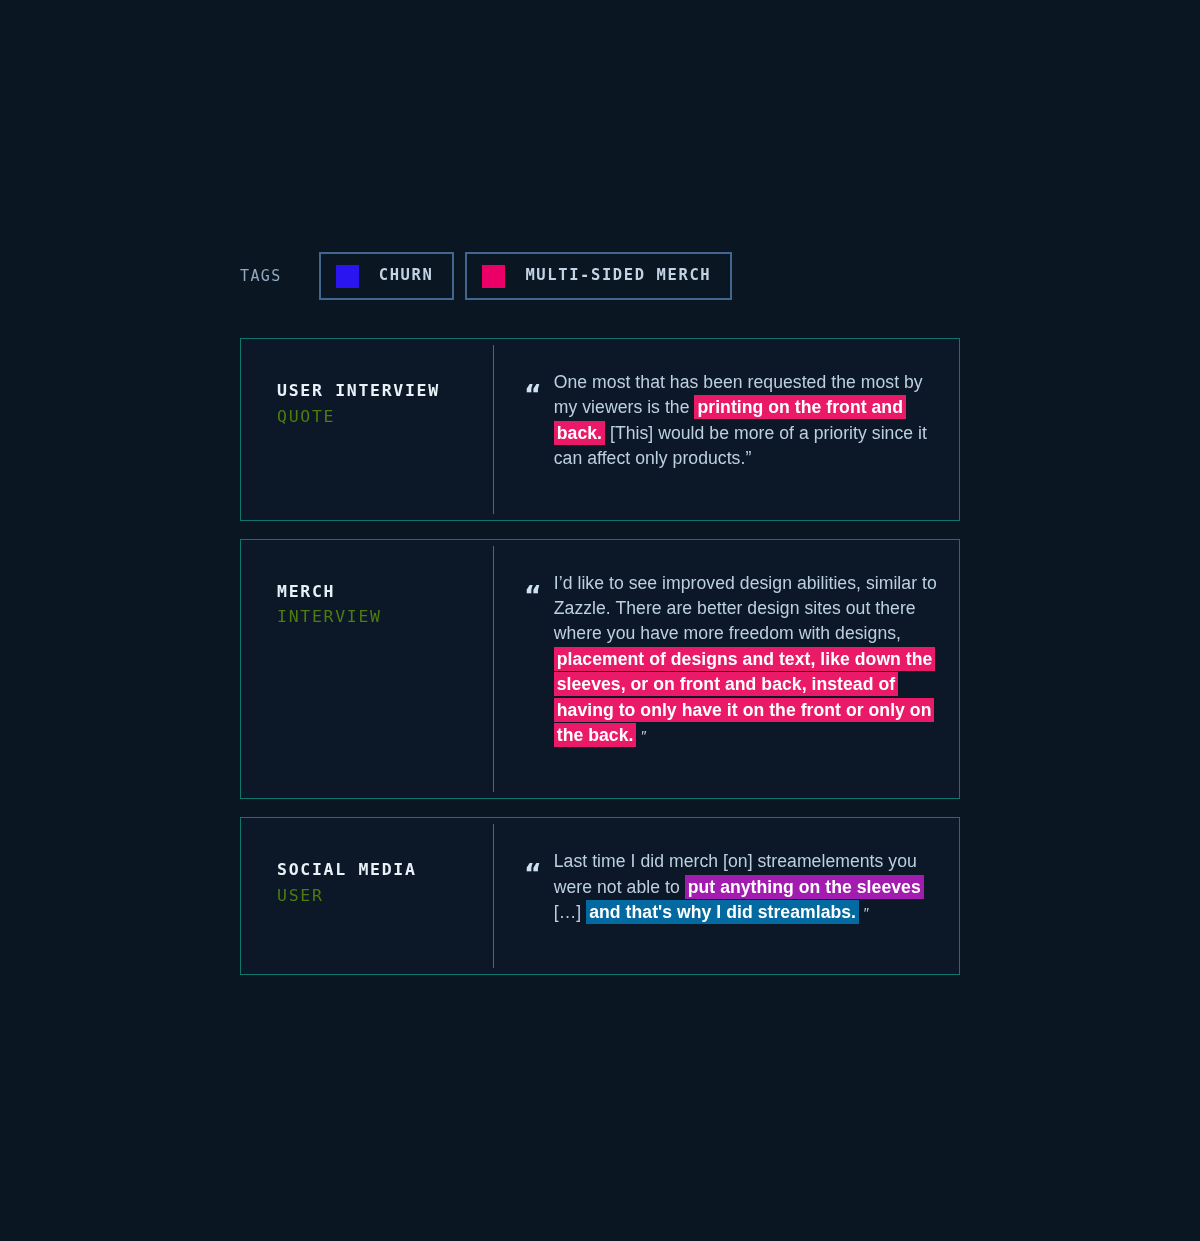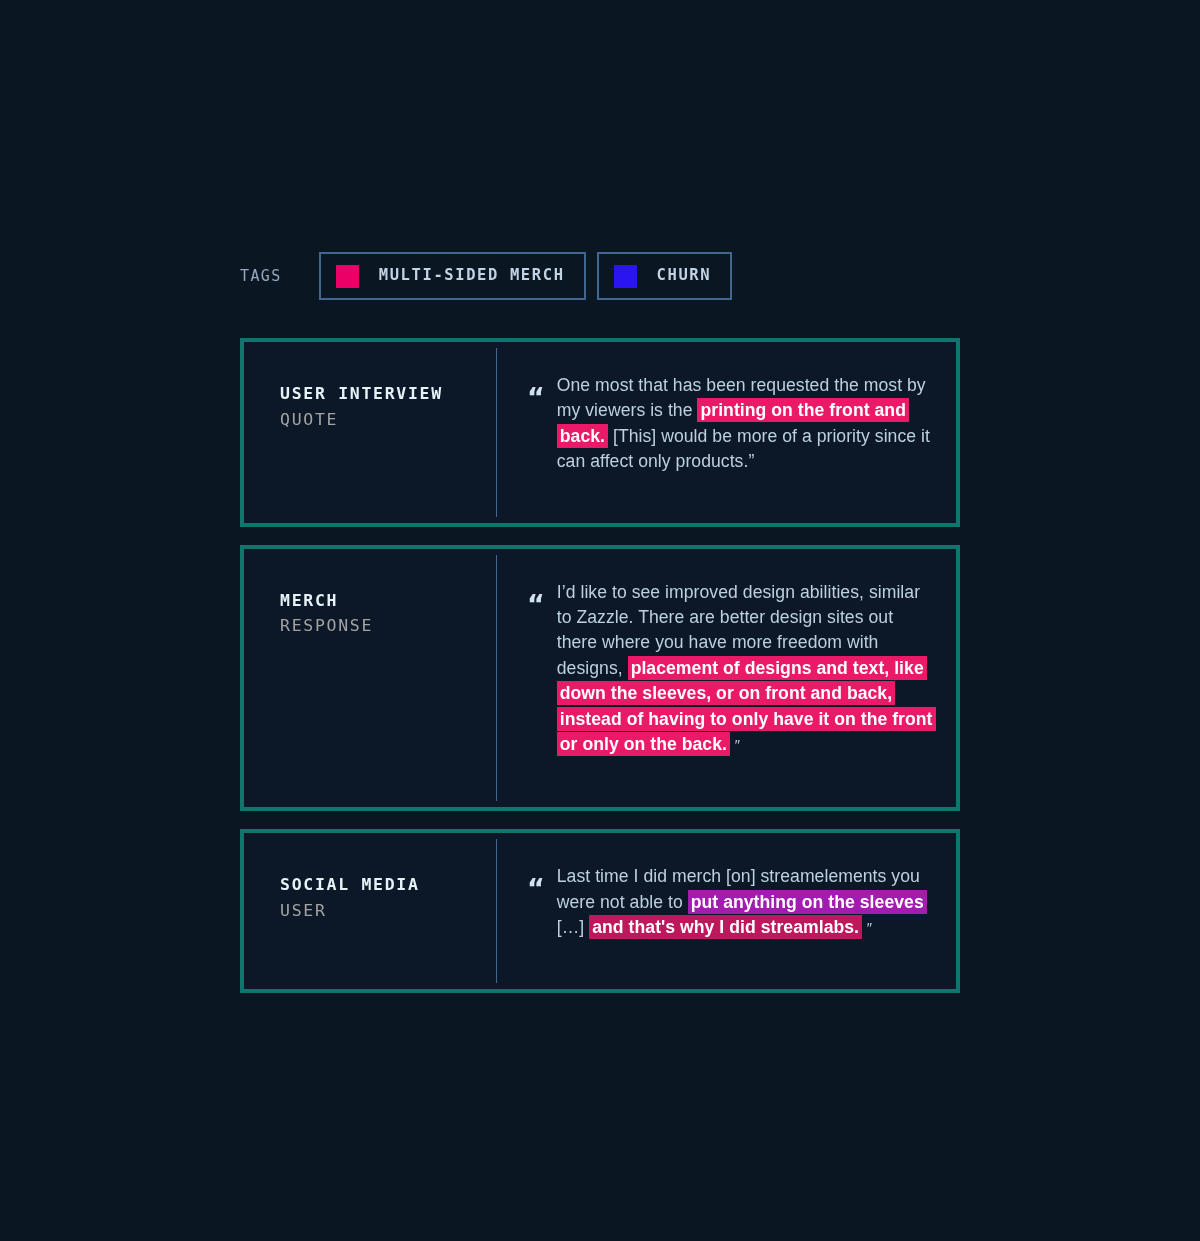--- a/index.html
+++ b/index.html
@@ -67,21 +67,21 @@
 
   
   .cards {
     position: absolute;
     left: 240px;
     top: 338px;
     width: 720px;
   }
   .card {
     position: relative;
-    border: 4px solid #0f766e;
+    border: 1px solid #0f766e;
     box-sizing: border-box;
     display: flex;
     margin-bottom: 18px;
     background: #0c1827;
   }
   .card-left {
     width: 253px;
     flex: 0 0 253px;
     box-sizing: border-box;
     padding: 39px 0 0 36px;
@@ -99,21 +99,21 @@
   .cat-primary {
     color: #e8f1f8;
     font-size: 16.5px;
     font-weight: 700;
     letter-spacing: 1.7px;
     font-family: "DejaVu Sans Mono", monospace;
     line-height: 1.55;
     white-space: nowrap;
   }
   .cat-secondary {
-    color: #a3a3a3;
+    color: #4d7c0f;
     font-size: 16.5px;
     font-weight: 400;
     letter-spacing: 1.7px;
     font-family: "DejaVu Sans Mono", monospace;
     line-height: 1.55;
     white-space: nowrap;
   }
 
   .card-right {
     flex: 1 1 auto;
@@ -161,56 +161,56 @@
 </style>
 </head>
 <body>
 
 <div class="page">
 
   <div class="tags-row">
     <span class="tags-label">TAGS</span>
     <div id="tag-chips" style="display: flex;">
         <div class="tag-chip">
+          <span class="tag-swatch" style="background: rgb(42, 20, 239);"></span>
+          <span class="tag-text">CHURN</span>
+        </div>
+        <div class="tag-chip">
           <span class="tag-swatch" style="background: rgb(234, 0, 102);"></span>
           <span class="tag-text">MULTI-SIDED MERCH</span>
-        </div>
-        <div class="tag-chip">
-          <span class="tag-swatch" style="background: rgb(42, 20, 239);"></span>
-          <span class="tag-text">CHURN</span>
         </div>
       </div>
   </div>
 
   <div class="cards" id="cards">
       <div class="card card-1">
         <div class="card-left">
           <div class="cat-primary">USER INTERVIEW</div>
           <div class="cat-secondary">QUOTE</div>
         </div>
         <div class="card-right">
           <span class="quote-mark">“</span>
           <div class="quote-body"><span>One most that has been requested the most by my viewers is the </span><span class="hl" style="background: rgb(234, 26, 104);">printing on the front and back.</span><span> [This] would be more of a priority since it can affect only products.”</span></div>
         </div>
       </div>
       <div class="card card-2">
         <div class="card-left">
           <div class="cat-primary">MERCH</div>
-          <div class="cat-secondary">RESPONSE</div>
+          <div class="cat-secondary">INTERVIEW</div>
         </div>
         <div class="card-right">
           <span class="quote-mark">“</span>
           <div class="quote-body"><span>I’d like to see improved design abilities, similar to Zazzle. There are better design sites out there where you have more freedom with designs, </span><span class="hl" style="background: rgb(234, 26, 104);">placement of designs and text, like down the sleeves, or on front and back, instead of having to only have it on the front or only on the back.</span><span class="quote-close">″</span></div>
         </div>
       </div>
       <div class="card card-3">
         <div class="card-left">
           <div class="cat-primary">SOCIAL MEDIA</div>
           <div class="cat-secondary">USER</div>
         </div>
         <div class="card-right">
           <span class="quote-mark">“</span>
-          <div class="quote-body"><span>Last time I did merch [on] streamelements you were not able to </span><span class="hl" style="background: #a21caf;">put anything on the sleeves</span><span> […] </span><span class="hl" style="background: #be185d;">and that's why I did streamlabs.</span><span class="quote-close">″</span></div>
+          <div class="quote-body"><span>Last time I did merch [on] streamelements you were not able to </span><span class="hl" style="background: #a21caf;">put anything on the sleeves</span><span> […] </span><span class="hl" style="background: #0369a1;">and that's why I did streamlabs.</span><span class="quote-close">″</span></div>
         </div>
       </div>
     </div>
 
 </div>
 
 </body></html>

